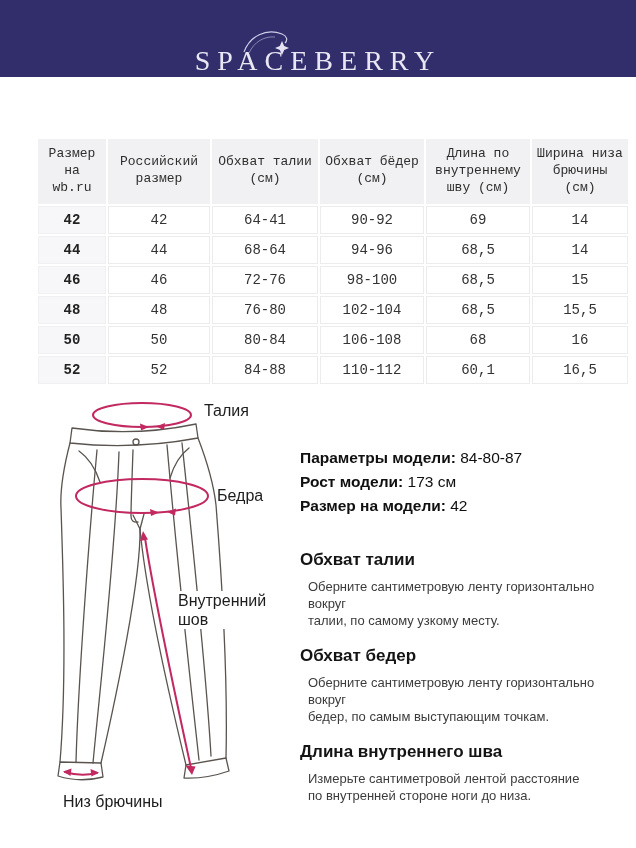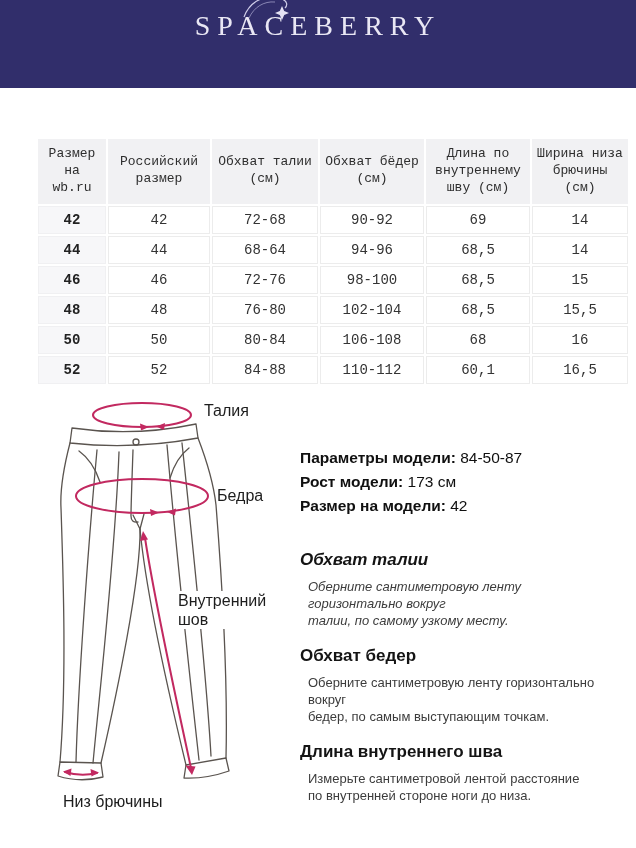--- a/index.html
+++ b/index.html
@@ -1,21 +1,21 @@
 <!DOCTYPE html>
 <html><head>
 <meta charset="utf-8">
 <style>
   html,body{margin:0;padding:0;background:#fff;}
   .page{position:relative;width:636px;height:848px;background:#ffffff;overflow:hidden;
         font-family:"Liberation Sans","DejaVu Sans",sans-serif;color:#222;}
 
   
-  .brand-header{position:absolute;left:0;top:0;width:636px;height:88px;background:#312e6b;
-                display:flex;align-items:flex-start;justify-content:center;}
+  .brand-header{position:absolute;left:0;top:0;width:636px;height:77px;background:#312e6b;
+                display:flex;align-items:flex-end;justify-content:center;}
   .logo{position:relative;font-family:"Liberation Serif","DejaVu Serif",serif;
         font-size:28px;font-weight:400;letter-spacing:7px;color:#e9e7f4;padding-top:10px;}
   .logo svg{position:absolute;left:46px;top:-10px;width:54px;height:36px;}
 
   
   .size-table{position:absolute;left:36px;top:137px;width:580px;border-spacing:2px;
               table-layout:fixed;border-collapse:separate;font-family:Liberation Mono, monospace;}
   .size-table th{background:#f1f1f3;font-size:13px;font-weight:400;color:#2e2e2e;
                  line-height:1.3;padding:7px 3px;vertical-align:middle;text-align:center;}
   .size-table td{background:#ffffff;border:1px solid #ececec;font-size:14px;color:#333;
@@ -29,21 +29,21 @@
   .lbl-waist{left:184px;top:13px;}
   .lbl-hips{left:197px;top:98px;}
   .lbl-inseam{left:156px;top:203px;width:104px;background:#fff;padding:0 2px;}
   .lbl-hem{left:43px;top:404px;}
 
   
   .info{position:absolute;left:300px;top:446px;width:316px;}
   .model-line{font-size:15.5px;line-height:24px;color:#101010;}
   .model-line b{font-weight:700;}
   .section{margin-top:16px;}
-  .section.first{margin-top:31px;font-style:italic;}
+  .section.first{margin-top:31px;}
   .section h3{margin:0 0 8px 0;font-size:17px;line-height:21px;font-weight:700;color:#141414;}
   .section p{margin:8px;font-size:13px;line-height:17px;color:#3c3c3c;white-space:pre-line;}
 
   .ink{stroke:#5a544f;stroke-width:1.3;fill:none;stroke-linecap:round;stroke-linejoin:round;}
   .tape{stroke:#c22960;stroke-width:2;fill:none;stroke-linecap:round;}
   .tapefill{fill:#c22960;stroke:none;}
 </style>
 </head>
 <body>
 
@@ -74,21 +74,21 @@
       <th>Размер на wb.ru</th>
       <th>Российский размер</th>
       <th>Обхват талии (см)</th>
       <th>Обхват бёдер (см)</th>
       <th>Длина по внутреннему шву (см)</th>
       <th>Ширина низа брючины (см)</th>
     </tr>
     <tr>
       <td class="col0">42</td>
       <td>42</td>
-      <td>72-68</td>
+      <td>64-41</td>
       <td>90-92</td>
       <td>69</td>
       <td>14</td>
     </tr>
     <tr>
       <td class="col0">44</td>
       <td>44</td>
       <td>68-64</td>
       <td>94-96</td>
       <td>68,5</td>
@@ -177,21 +177,21 @@
     </svg>
     <div class="diagram-label lbl-waist">Талия</div>
     <div class="diagram-label lbl-hips">Бедра</div>
     <div class="diagram-label lbl-inseam">Внутренний шов</div>
     <div class="diagram-label lbl-hem">Низ брючины</div>
   </div>
 
   <div class="info">
     <div class="model-line">
       <b>Параметры модели:</b>
-      <span>84-50-87</span>
+      <span>84-80-87</span>
     </div>
     <div class="model-line">
       <b>Рост модели:</b>
       <span>173 см</span>
     </div>
     <div class="model-line">
       <b>Размер на модели:</b>
       <span>42</span>
     </div>
 

